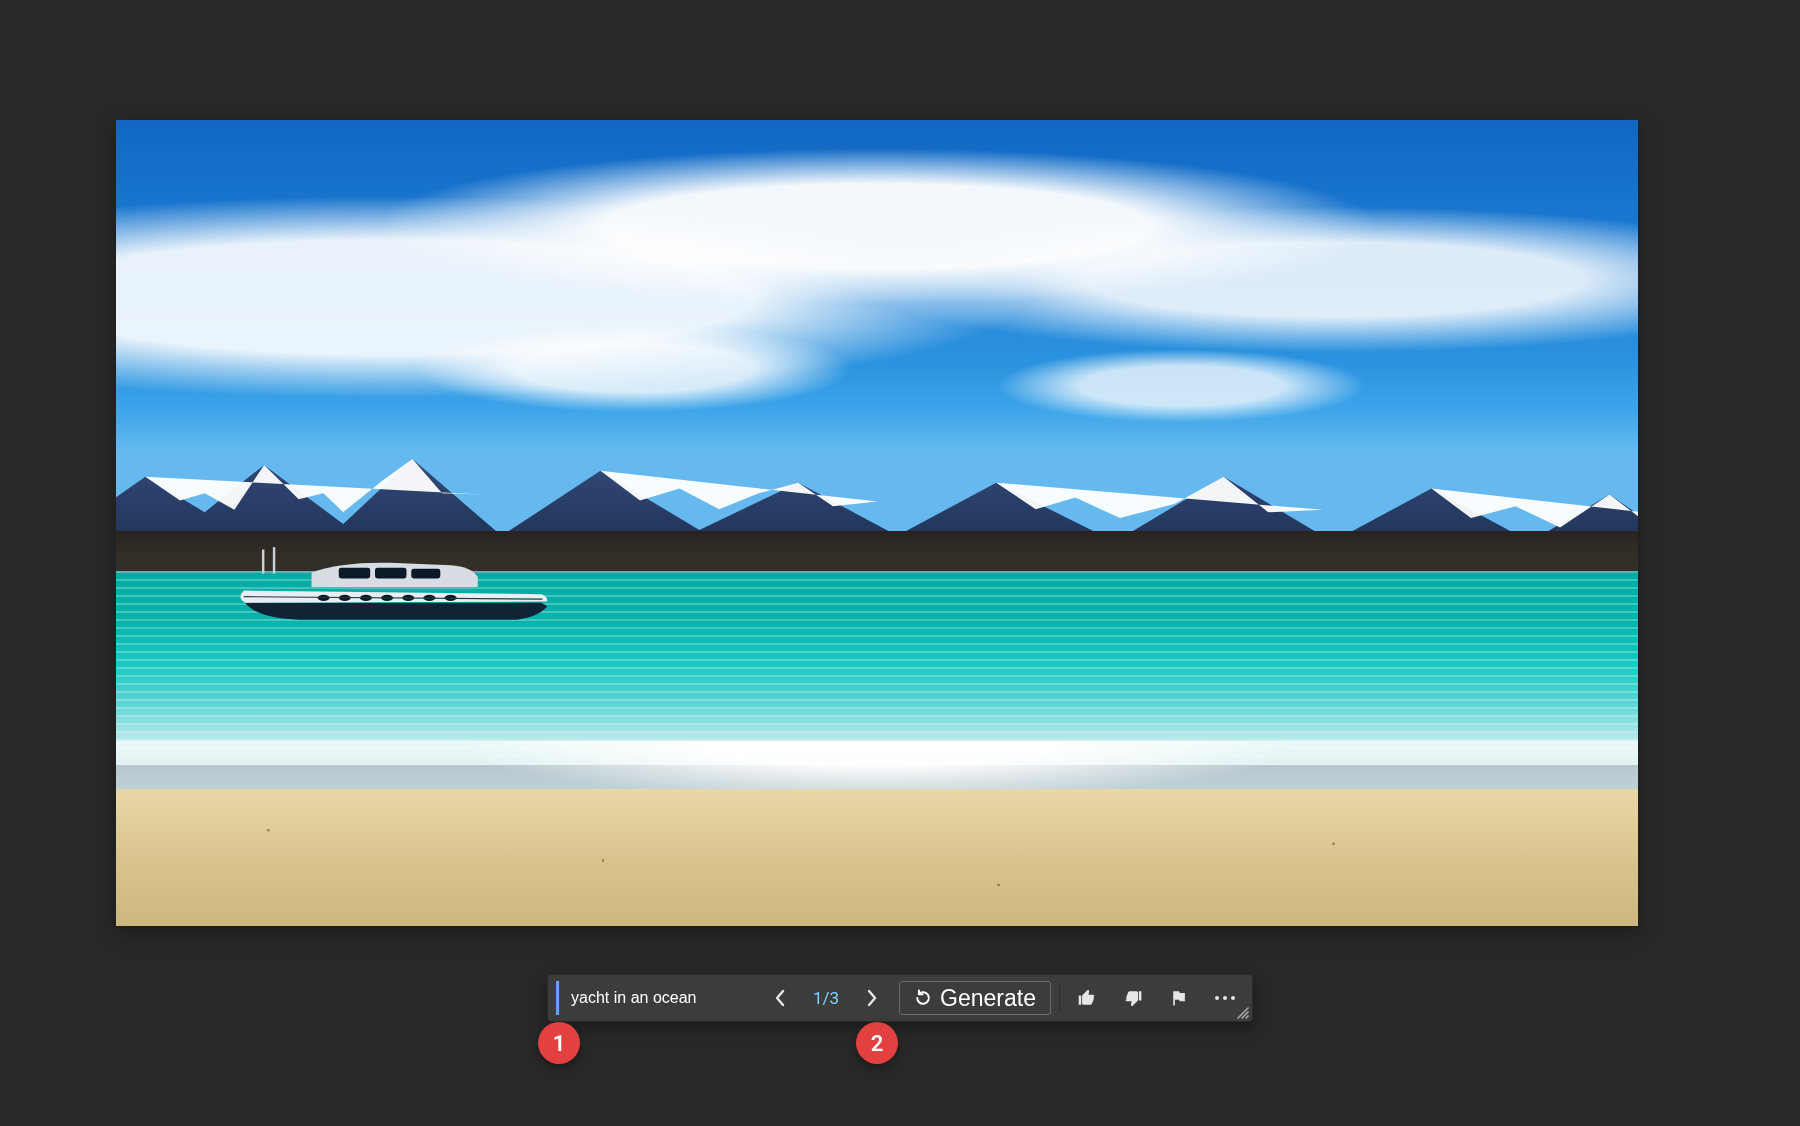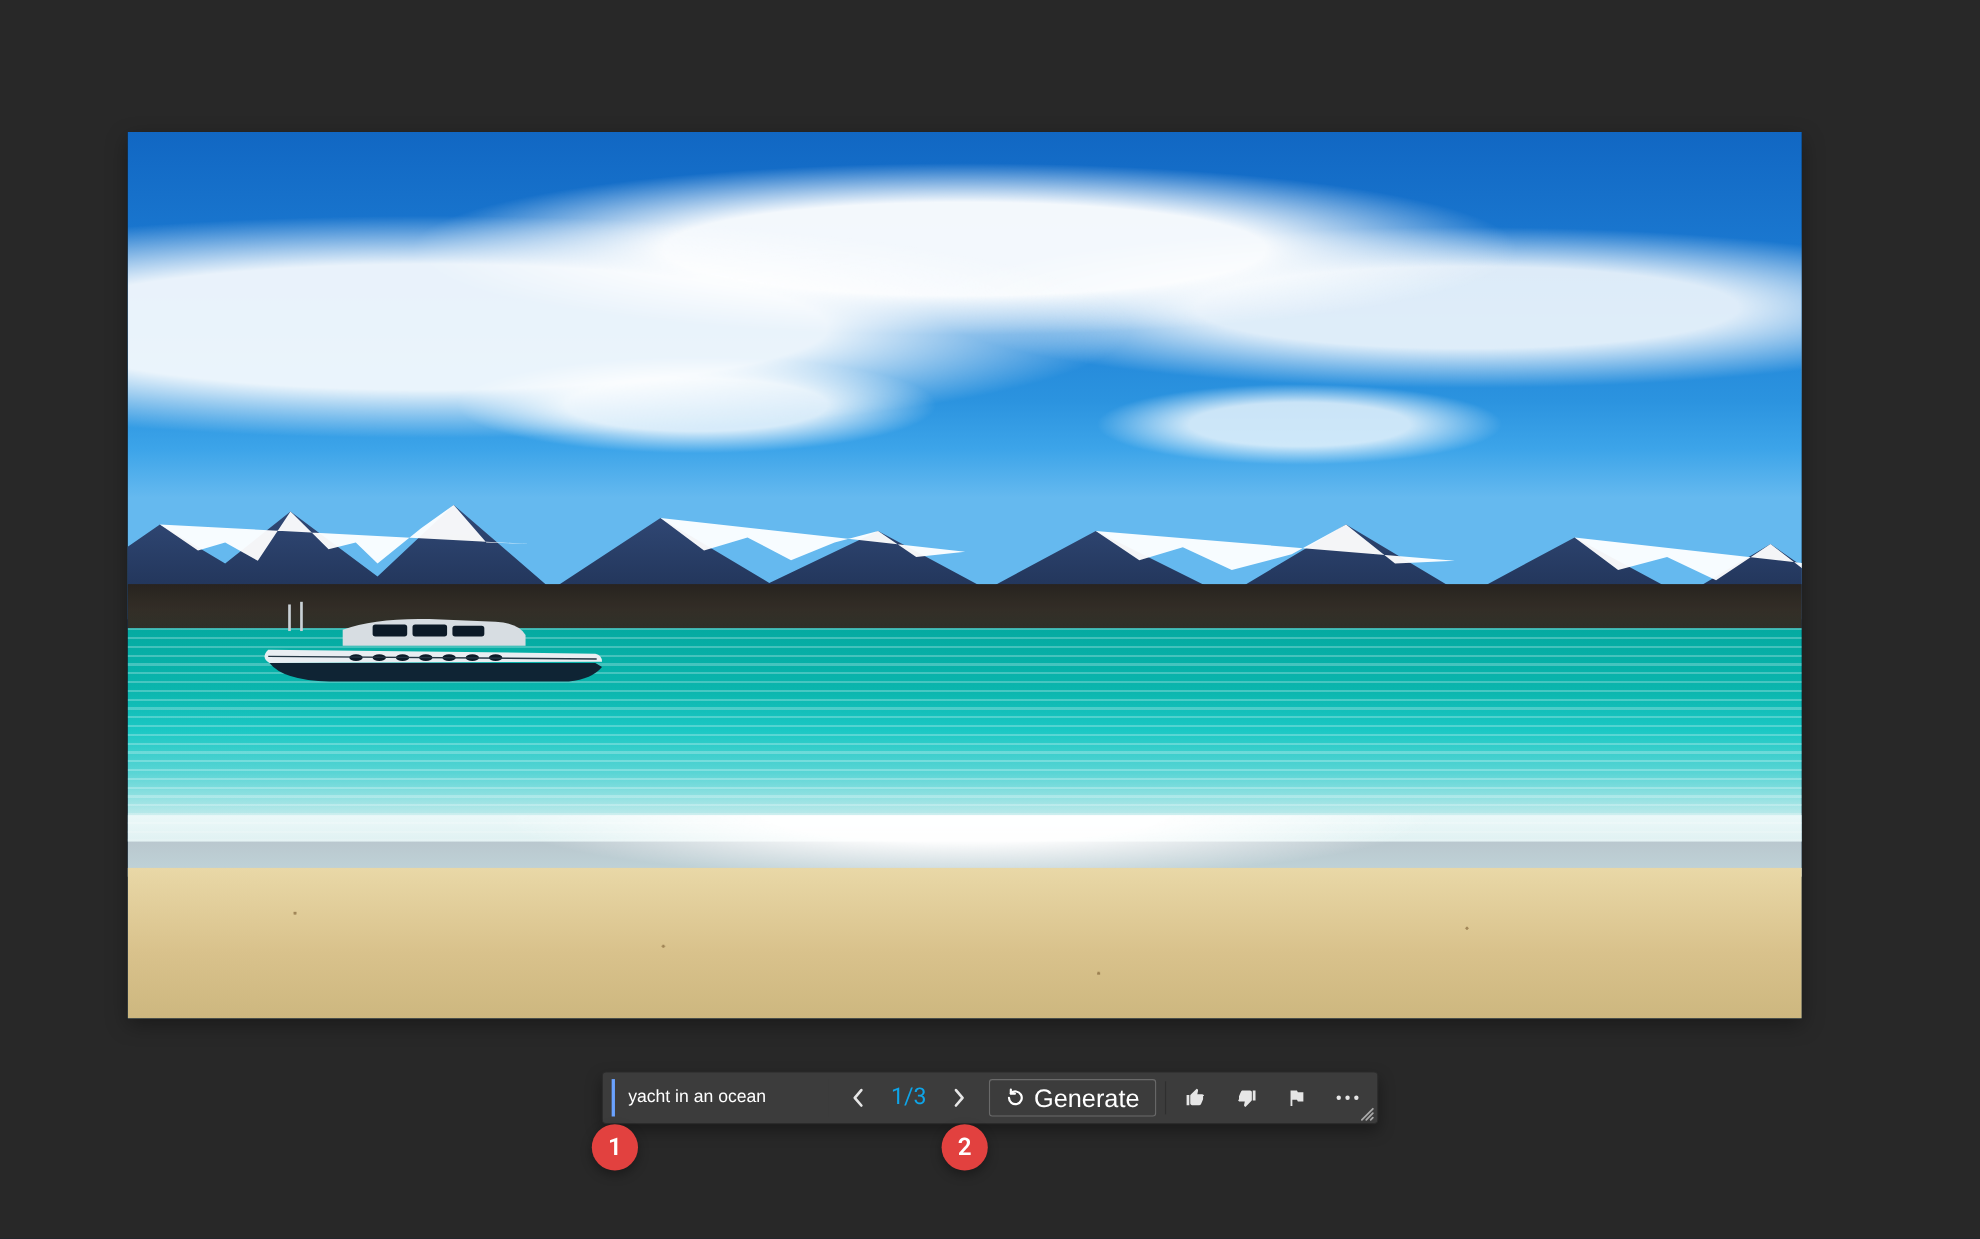--- a/index.html
+++ b/index.html
@@ -155,22 +155,22 @@
     border-radius: 3px;
     cursor: pointer;
   }
 
   .counter {
     display: inline-flex;
     align-items: center;
     justify-content: center;
     min-width: 38px;
     height: 34px;
-    color: #0ea5e9;
-    font-size: 21px;
+    color: #7dd3fc;
+    font-size: 17px;
     user-select: none;
   }
 
   .generate-btn {
     display: inline-flex;
     align-items: center;
     justify-content: center;
     gap: 8px;
     height: 34px;
     padding: 0 14px;

